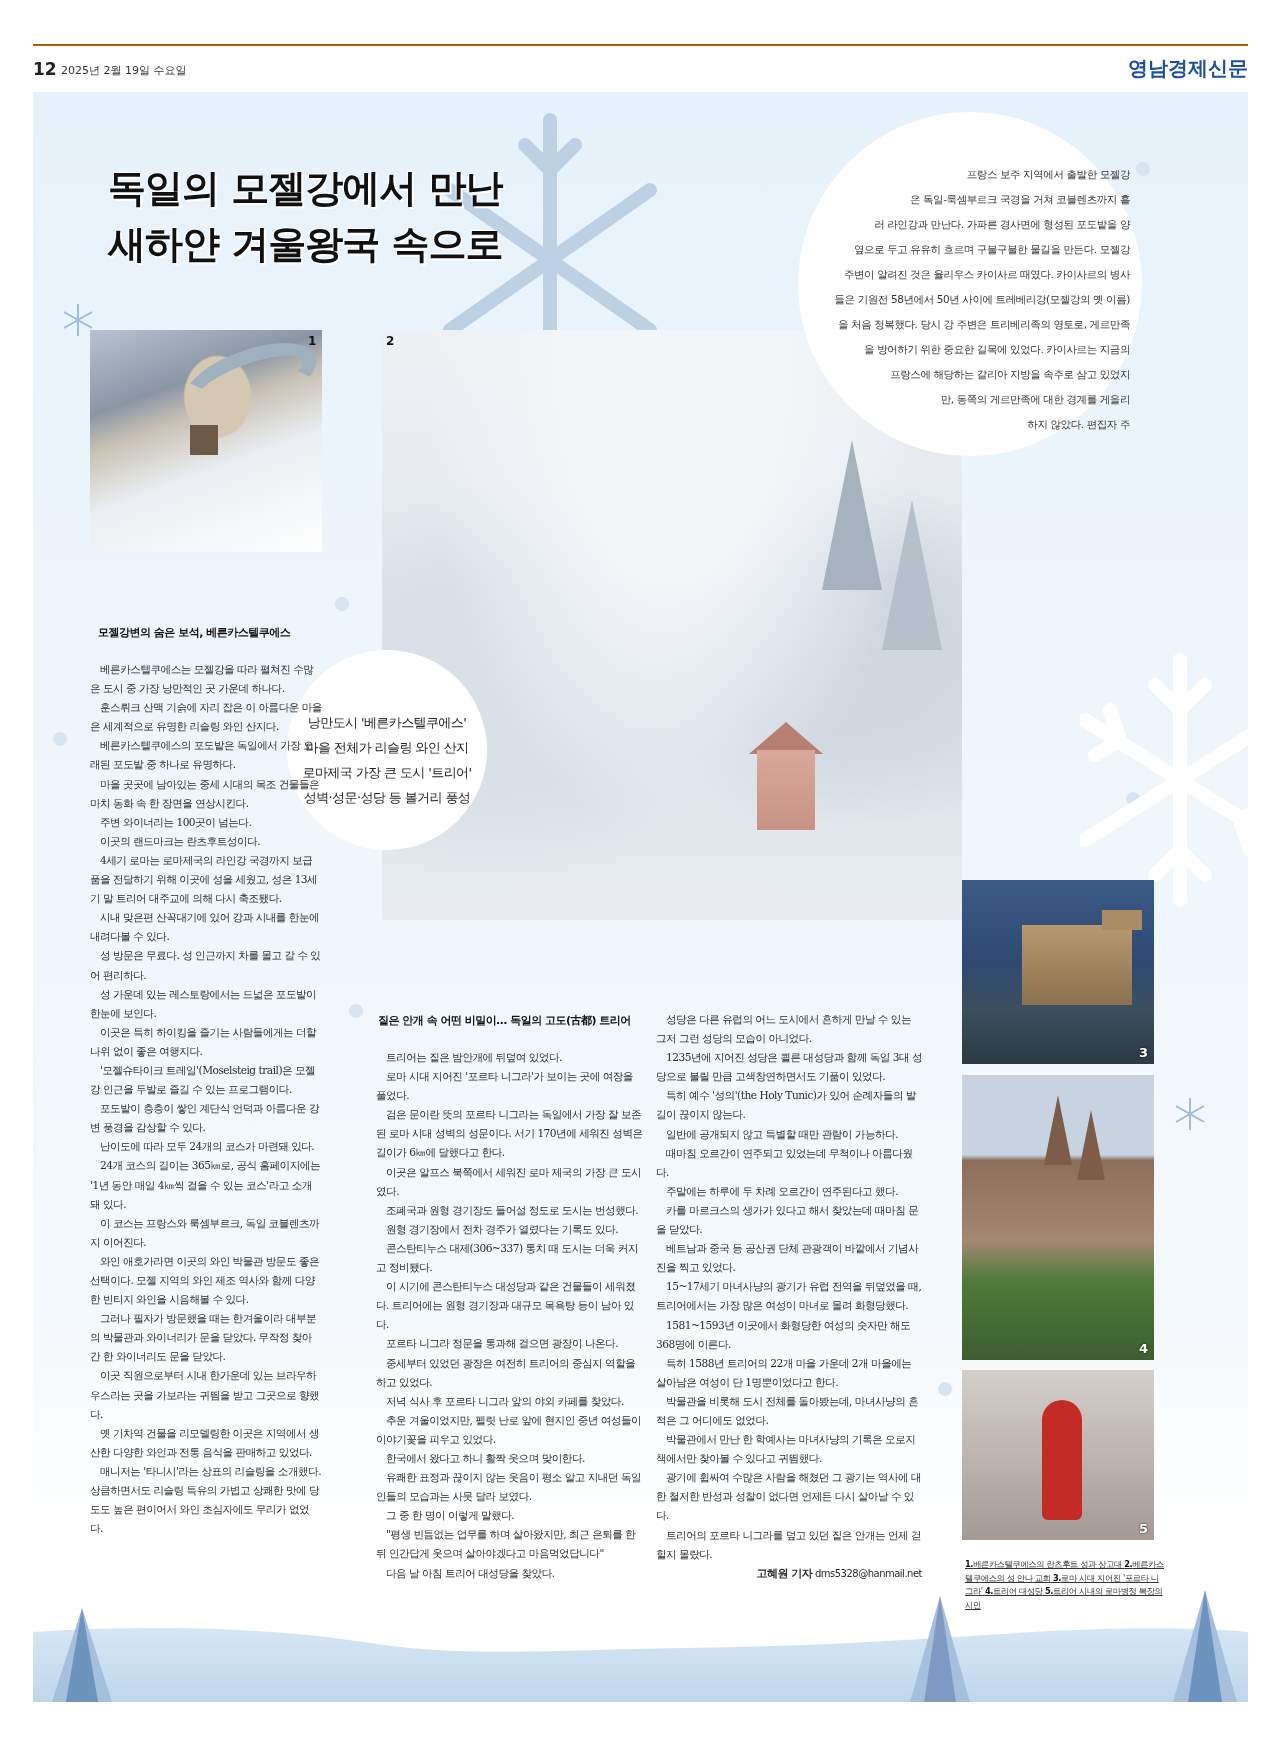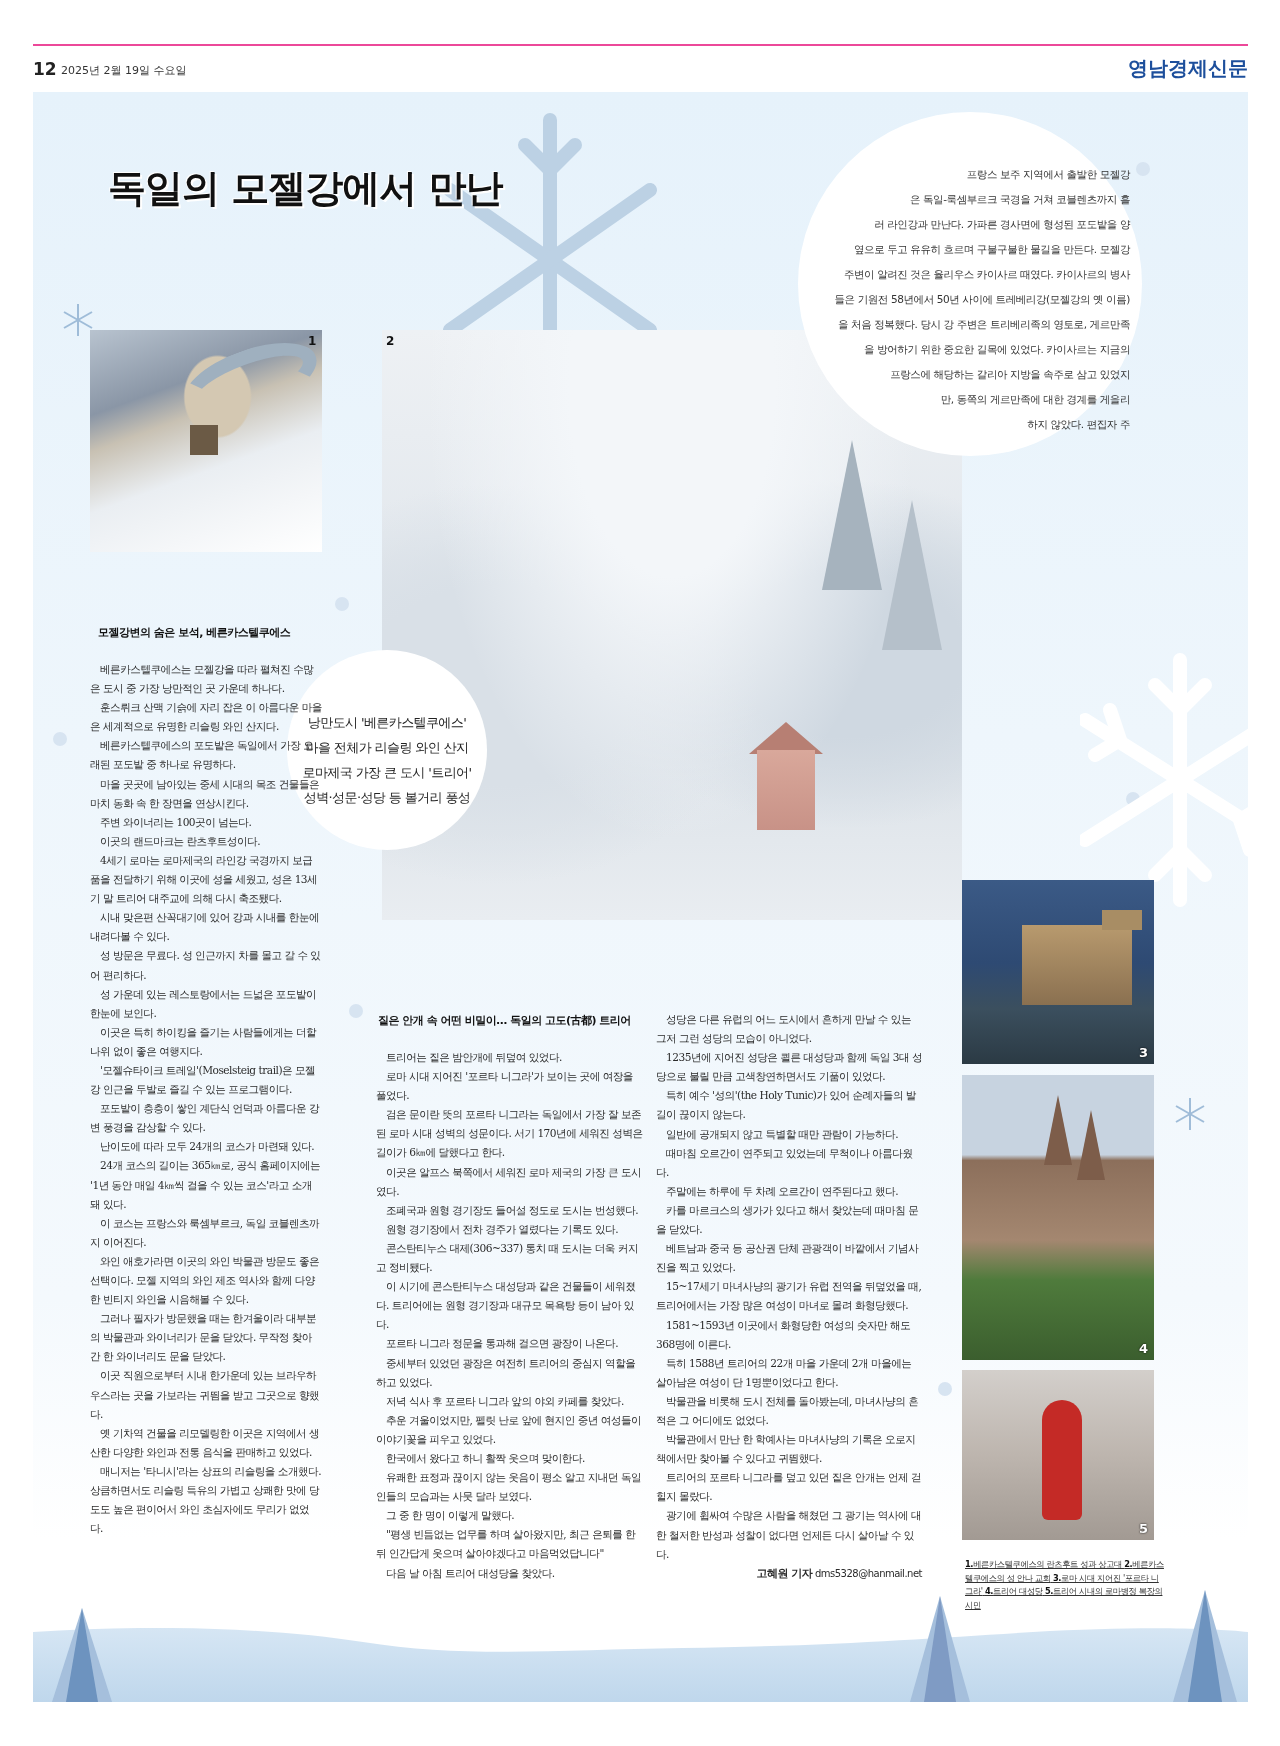--- a/index.html
+++ b/index.html
@@ -1,19 +1,19 @@
 <!DOCTYPE html>
 <html><head>
 <meta charset="utf-8">
 <style>
   * { box-sizing: border-box; margin: 0; padding: 0; }
   html, body { width: 1280px; height: 1746px; background: #ffffff; overflow: hidden; }
   body { position: relative; font-family: "DejaVu Sans", "Liberation Sans", sans-serif; color: #222; }
 
-  .masthead { position: absolute; left: 33px; top: 44px; width: 1215px; height: 56px; border-top: 2px solid #ec4899; border-bottom: 3px solid #111; }
+  .masthead { position: absolute; left: 33px; top: 44px; width: 1215px; height: 56px; border-top: 2px solid #a16207; border-bottom: 3px solid #111; }
   .masthead .pageno { position: absolute; left: 0; top: 13px; font-size: 17px; font-weight: bold; }
   .masthead .date { position: absolute; left: 28px; top: 17px; font-size: 11px; color: #333; }
   .masthead .section { position: absolute; left: 0; right: 0; top: 10px; text-align: center; font-size: 19px; font-weight: bold; }
   .masthead .paper { position: absolute; right: 0; top: 9px; font-size: 20px; font-weight: bold; color: #1d4f9c; }
 
   .bg { position: absolute; left: 33px; top: 92px; width: 1215px; height: 1608px; background: linear-gradient(180deg, #e6f2fb 0%, #eef6fc 40%, #f4f9fd 75%, #ffffff 90%); overflow: hidden; }
   .dot { position: absolute; width: 14px; height: 14px; border-radius: 50%; background: #d7e4f1; }
 
   .flake { position: absolute; }
   .tree { position: absolute; }
@@ -112,20 +112,21 @@
 <svg class="flake" style="left:1172px;top:1096px" width="36" height="36" viewBox="-18 -18 36 36">
   <g stroke="#9fbcd8" stroke-width="2">
     <line x1="0" y1="-16" x2="0" y2="16"></line>
       <line x1="-14" y1="-8" x2="14" y2="8"></line>
       <line x1="-14" y1="8" x2="14" y2="-8"></line>
   </g>
 </svg>
 
 <h1 class="headline">
   <div>독일의 모젤강에서 만난</div>
+  <div>새하얀 겨울왕국 속으로</div>
 </h1>
 
 <figure class="photo ph1">
   <div class="river"></div>
   <div class="castle"></div>
 </figure>
 <span style="position:absolute;left:308px;top:334px;font-size:12px;font-weight:bold;color:#111">1</span>
 
 <figure class="photo ph2">
   <div class="tree-dark" style="left:440px;top:110px;border-bottom-color:#a6b3be"></div>
@@ -228,22 +229,22 @@
   <p>일반에 공개되지 않고 특별할 때만 관람이 가능하다.</p>
   <p>때마침 오르간이 연주되고 있었는데 무척이나 아름다웠다.</p>
   <p>주말에는 하루에 두 차례 오르간이 연주된다고 했다.</p>
   <p>카를 마르크스의 생가가 있다고 해서 찾았는데 때마침 문을 닫았다.</p>
   <p>베트남과 중국 등 공산권 단체 관광객이 바깥에서 기념사진을 찍고 있었다.</p>
   <p>15~17세기 마녀사냥의 광기가 유럽 전역을 뒤덮었을 때, 트리어에서는 가장 많은 여성이 마녀로 몰려 화형당했다.</p>
   <p>1581~1593년 이곳에서 화형당한 여성의 숫자만 해도 368명에 이른다.</p>
   <p>특히 1588년 트리어의 22개 마을 가운데 2개 마을에는 살아남은 여성이 단 1명뿐이었다고 한다.</p>
   <p>박물관을 비롯해 도시 전체를 돌아봤는데, 마녀사냥의 흔적은 그 어디에도 없었다.</p>
   <p>박물관에서 만난 한 학예사는 마녀사냥의 기록은 오로지 책에서만 찾아볼 수 있다고 귀띔했다.</p>
+  <p>광기에 휩싸여 수많은 사람을 해쳤던 그 광기는 역사에 대한 철저한 반성과 성찰이 없다면 언제든 다시 살아날 수 있다.</p>
   <p>트리어의 포르타 니그라를 덮고 있던 짙은 안개는 언제 걷힐지 몰랐다.</p>
-  <p>광기에 휩싸여 수많은 사람을 해쳤던 그 광기는 역사에 대한 철저한 반성과 성찰이 없다면 언제든 다시 살아날 수 있다.</p>
   <div class="byline">
     <b>고혜원 기자</b>
     <span>dms5328@hanmail.net</span>
   </div>
 </div>
 
 <div class="caption">
   <b>1.</b><span>베른카스텔쿠에스의 란츠후트 성과 상고대</span>
   <b>2.</b><span>베른카스텔쿠에스의 성 안나 교회</span>
   <b>3.</b><span>로마 시대 지어진 '포르타 니그라'</span>

